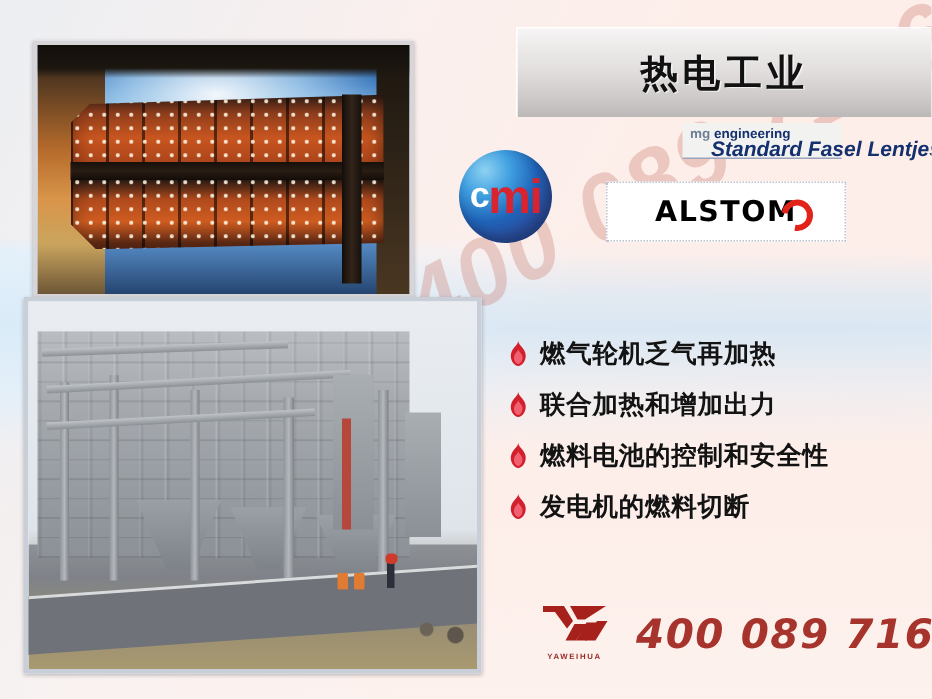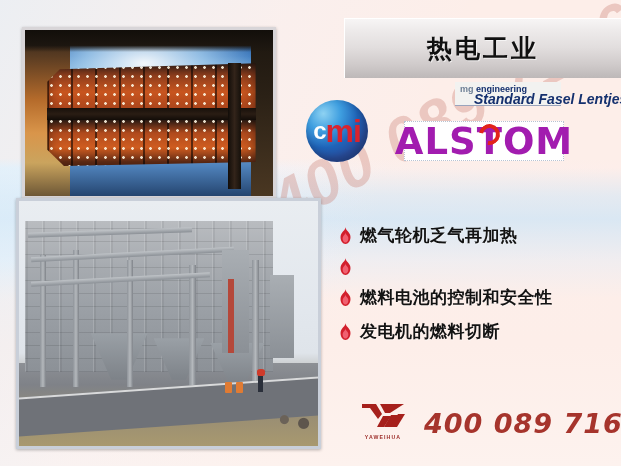--- a/index.html
+++ b/index.html
@@ -231,21 +231,21 @@
 
   .alstom-box{
     position:absolute; left:404px; top:121px; width:160px; height:40px;
     background:#ffffff;
     border:1px dotted #b9c3d2;
     z-index:7;
     display:flex; align-items:center; justify-content:center;
   }
   .alstom-txt{
     position:relative;
-    font-size:37px; font-weight:bold; color:#a21caf;
+    font-size:19px; font-weight:bold; color:#000000;
     letter-spacing:1px; line-height:1;
     font-family:"DejaVu Sans","Liberation Sans",sans-serif;
   }
   .alstom-swirl{
     position:absolute; left:84px; top:1px; width:21px; height:21px;
     border:4px solid #e2231a; border-radius:50%;
     border-left-color:transparent;
     transform:rotate(-35deg);
   }
 
@@ -362,20 +362,21 @@
     </span>
     <span class="bullet-text">燃气轮机乏气再加热</span>
   </div>
   <div class="bullet-row">
     <span class="flame">
       <svg width="11" height="17" viewBox="0 0 11 17">
           <path d="M5.5 0C5.5 3 2.2 4.4 1 7.6c-1.6 4.2 1.1 9.4 4.5 9.4s6.1-5.2 4.5-9.4C8.8 4.4 5.5 3 5.5 0z" fill="#d21f2c"></path>
           <path d="M5.5 5.4c0 1.9-1.9 2.7-2.6 4.6-.9 2.5.7 5.6 2.6 5.6s3.5-3.1 2.6-5.6C7.4 8.1 5.5 7.3 5.5 5.4z" fill="#f06070"></path>
         </svg>
     </span>
+    <span class="bullet-text">联合加热和增加出力</span>
   </div>
   <div class="bullet-row">
     <span class="flame">
       <svg width="11" height="17" viewBox="0 0 11 17">
           <path d="M5.5 0C5.5 3 2.2 4.4 1 7.6c-1.6 4.2 1.1 9.4 4.5 9.4s6.1-5.2 4.5-9.4C8.8 4.4 5.5 3 5.5 0z" fill="#d21f2c"></path>
           <path d="M5.5 5.4c0 1.9-1.9 2.7-2.6 4.6-.9 2.5.7 5.6 2.6 5.6s3.5-3.1 2.6-5.6C7.4 8.1 5.5 7.3 5.5 5.4z" fill="#f06070"></path>
         </svg>
     </span>
     <span class="bullet-text">燃料电池的控制和安全性</span>
   </div>

